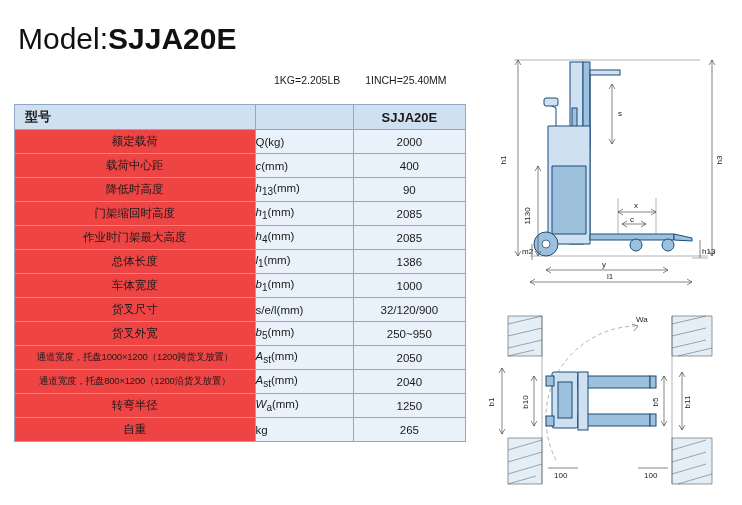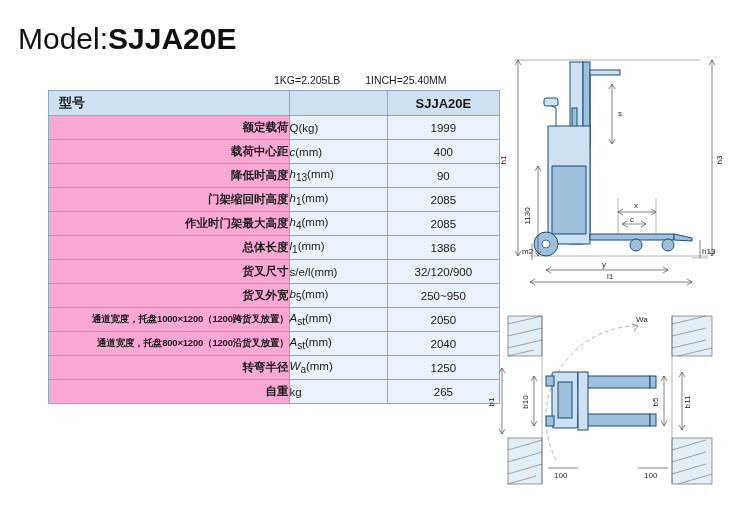--- a/index.html
+++ b/index.html
@@ -41,49 +41,47 @@
     font-size: 10.5px;
     color: #1a1a1a;
     white-space: nowrap;
     margin-left: 16px;
   }
   .conv-row .c2 { margin-left: 22px; }
 
   
   .spec-table {
     position: absolute;
-    left: 14px; top: 90px;
+    left: 14px; top: 104px;
     width: 452px;
     border-collapse: collapse;
     font-size: 11.5px;
-    margin-left: 34px;
   }
   .spec-table td, .spec-table th {
     border: 1px solid #8fa9c4;
     padding: 0;
     height: 24px;
     vertical-align: middle;
   }
   .spec-table thead th {
     background: #cfe0f0;
     font-size: 13px;
     font-weight: bold;
     text-align: left;
     height: 25px;
   }
   .spec-table thead th.h-name { padding-left: 10px; }
   .spec-table thead th.h-val { text-align: center; }
   .c-label {
     width: 240px;
-    background: #f9a8d4;
+    background: #ef4444;
     padding-left: 9px;
-    text-align: right;
+    text-align: center;
     white-space: nowrap;
     overflow: hidden;
-    font-weight: bold;
   }
   .c-label.small { font-size: 9.5px; letter-spacing: -0.2px; }
   .c-unit {
     width: 98px;
     background: #e9f2fa;
     text-align: left;
     padding-right: 9px;
     white-space: nowrap;
     font-size: 11.5px;
   }
@@ -136,21 +134,21 @@
       <tr>
         <th class="h-name">型号</th>
         <th class="h-unit"></th>
         <th class="h-val">SJJA20E</th>
       </tr>
     </thead>
     <tbody id="spec-body">
         <tr>
           <td class="c-label">额定载荷</td>
           <td class="c-unit">Q(kg)</td>
-          <td class="c-val">1999</td>
+          <td class="c-val">2000</td>
         </tr>
         <tr>
           <td class="c-label">载荷中心距</td>
           <td class="c-unit"><i>c</i>(mm)</td>
           <td class="c-val">400</td>
         </tr>
         <tr>
           <td class="c-label">降低时高度</td>
           <td class="c-unit"><i>h</i><sub>13</sub>(mm)</td>
           <td class="c-val">90</td>
@@ -162,20 +160,25 @@
         </tr>
         <tr>
           <td class="c-label">作业时门架最大高度</td>
           <td class="c-unit"><i>h</i><sub>4</sub>(mm)</td>
           <td class="c-val">2085</td>
         </tr>
         <tr>
           <td class="c-label">总体长度</td>
           <td class="c-unit"><i>l</i><sub>1</sub>(mm)</td>
           <td class="c-val">1386</td>
+        </tr>
+        <tr>
+          <td class="c-label">车体宽度</td>
+          <td class="c-unit"><i>b</i><sub>1</sub>(mm)</td>
+          <td class="c-val">1000</td>
         </tr>
         <tr>
           <td class="c-label">货叉尺寸</td>
           <td class="c-unit">s/e/l(mm)</td>
           <td class="c-val">32/120/900</td>
         </tr>
         <tr>
           <td class="c-label">货叉外宽</td>
           <td class="c-unit"><i>b</i><sub>5</sub>(mm)</td>
           <td class="c-val">250~950</td>

